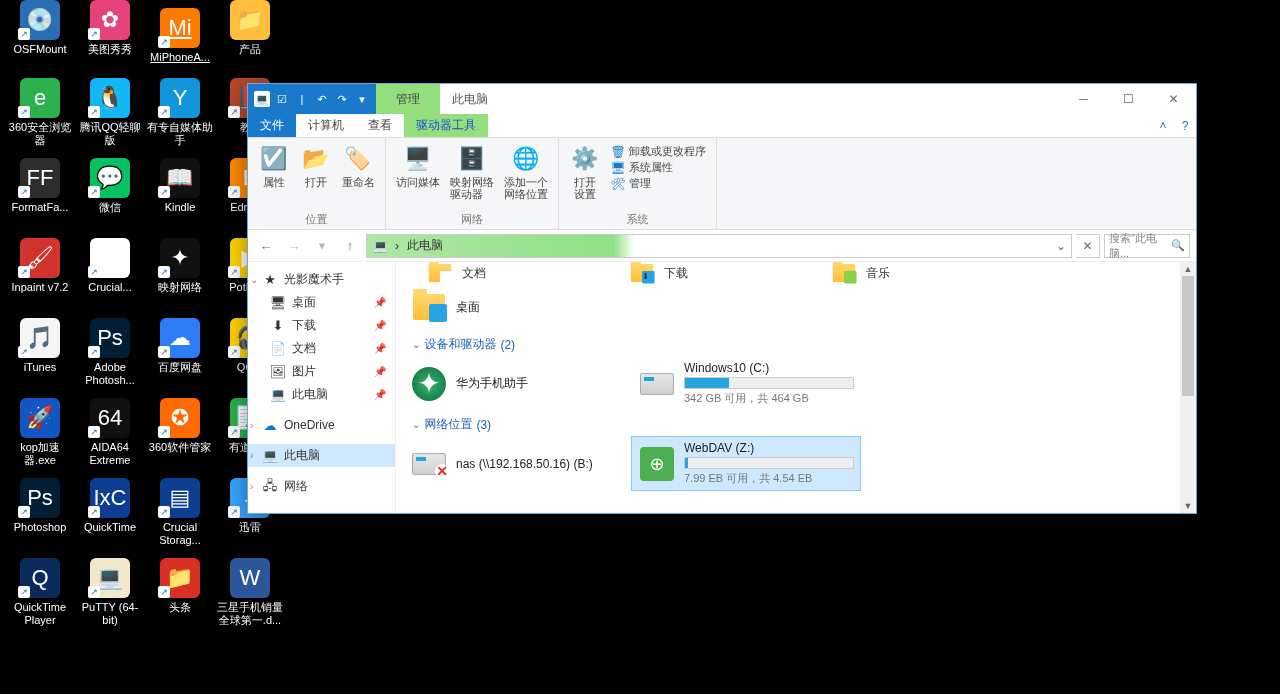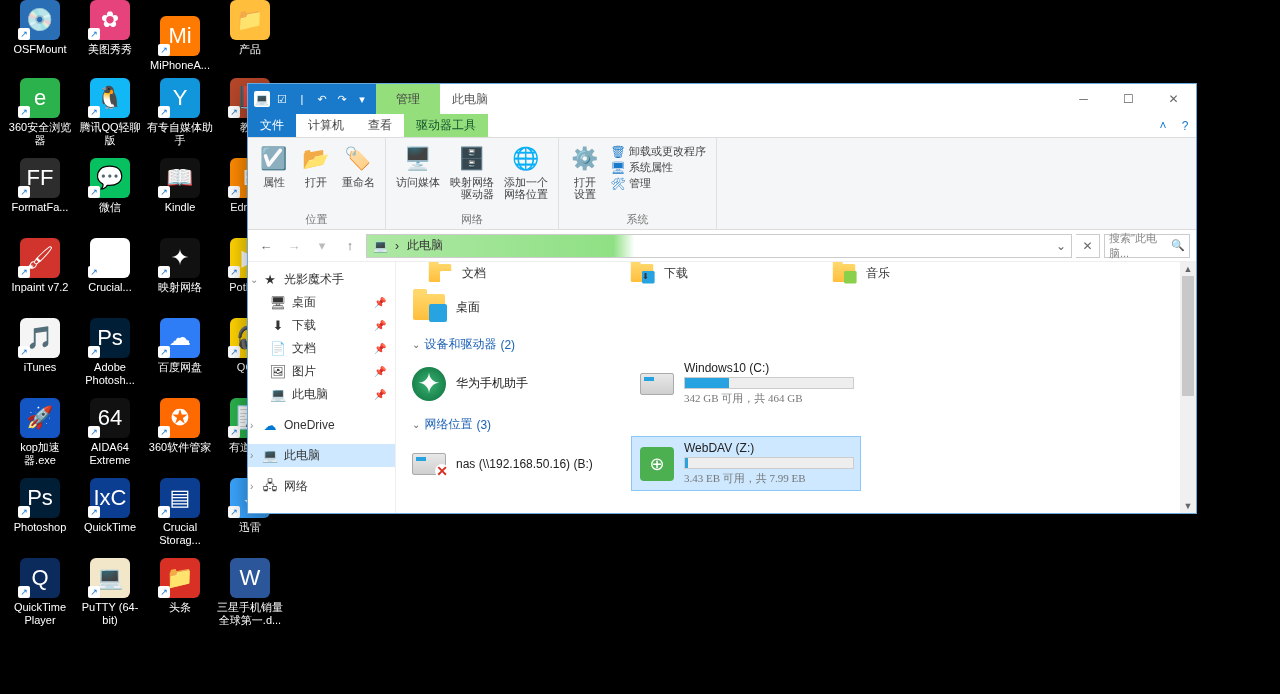--- a/index.html
+++ b/index.html
@@ -28,30 +28,30 @@
 .qat .sq { width: 16px; height: 16px; display: flex; align-items: center; justify-content: center; color: #fff; font-size: 11px; }
 .qat .sq.white { background: #fff; color: #1979ca; border-radius: 2px; }
 .titlebar .ctx { background: #94df7b; color: #444; padding: 0 20px; display: flex; align-items: center; font-size: 12px; }
 .titlebar .ttl { flex: 1; display: flex; align-items: center; padding: 0 12px; color: #555; }
 .winbtns { display: flex; }
 .winbtn { width: 45px; display: flex; align-items: center; justify-content: center; color: #666; font-size: 12px; }
 
 .tabs { height: 24px; display: flex; background: #fff; font-size: 12px; border-bottom: 1px solid #ddd; }
 .tab { padding: 0 12px; display: flex; align-items: center; color: #444; }
 .tab.active { background: #1979ca; color: #fff; }
-.tab.drive { background: #94df7b; color: #14532d; padding-left: 12px; }
+.tab.drive { background: #94df7b; color: #1d4ed8; padding-left: 12px; }
 .tabs .spacer { flex: 1; }
 .tabs .help { width: 22px; display: flex; align-items: center; justify-content: center; color: #1979ca; }
 
 .ribbon { height: 92px; background: #f5f6f7; border-bottom: 1px solid #ddd; display: flex; font-size: 11px; color: #444; }
 .rgroup { border-right: 1px solid #e0e0e0; padding: 4px 6px 2px; display: flex; flex-direction: column; }
 .rgroup .row { flex: 1; display: flex; gap: 2px; }
 .rbtn { display: flex; flex-direction: column; align-items: center; justify-content: flex-start; padding: 2px 4px; min-width: 40px; gap: 2px; }
 .rbtn .ric { width: 30px; height: 30px; display: flex; align-items: center; justify-content: center; font-size: 22px; }
-.rbtn .rlbl { text-align: right; line-height: 1.1; }
+.rbtn .rlbl { text-align: left; line-height: 1.1; }
 .smallstack { display: flex; flex-direction: column; gap: 1px; font-size: 11px; padding: 2px 4px; }
 .smallstack .srow { display: flex; align-items: center; gap: 4px; white-space: nowrap; }
 .smallstack .srow .sic { width: 14px; height: 14px; display: flex; align-items: center; justify-content: center; font-size: 12px; color: #1979ca; }
 .rgroup .glabel { text-align: center; color: #777; padding-top: 2px; }
 
 .addr { height: 32px; display: flex; align-items: center; padding: 0 6px; gap: 4px; border-bottom: 1px solid #eee; }
 .addr .navbtn { width: 24px; height: 24px; display: flex; align-items: center; justify-content: center; color: #666; font-size: 13px; }
 .addr .navbtn.dis { color: #bbb; }
 .addr .path { flex: 1; height: 24px; border: 1px solid #ccc; display: flex; align-items: center; font-size: 12px; position: relative; background: linear-gradient(90deg,#aee8a4 0%, #8fe085 35%, #fff 38%); }
 .addr .path .pic { width: 20px; display: flex; align-items: center; justify-content: center; color: #1979ca; margin-left: 4px; }
@@ -75,21 +75,21 @@
 .content .sectionhdr { color: #1a5fb4; padding: 6px 0 4px 8px; display: flex; align-items: center; gap: 4px; }
 .content .sectionhdr .sc { color: #6a6a6a; font-size: 10px; }
 .grid3 { display: flex; flex-wrap: wrap; }
 .tile { width: 228px; display: flex; align-items: center; gap: 8px; padding: 4px 6px; }
 .tile.sel { background: #cde8ff; outline: 1px solid #8cc7f7; }
 .tile .tic { width: 38px; height: 38px; display: flex; align-items: center; justify-content: center; font-size: 28px; position: relative; }
 .tile .meta { flex: 1; }
 .tile .meta .name { color: #222; white-space: nowrap; }
 .tile .meta .bar { height: 12px; background: #eee; border: 1px solid #ccc; margin: 2px 0; position: relative; }
 .tile .meta .bar .fill { position: absolute; left: 0; top: 0; bottom: 0; background: #27a3e2; }
-.tile .meta .sub { color: #777; font-size: 11px; white-space: nowrap; font-family: Liberation Serif, serif; }
+.tile .meta .sub { color: #777; font-size: 11px; white-space: nowrap; }
 
 .status { height: 22px; border-top: 1px solid #eee; display: flex; align-items: center; font-size: 11px; color: #555; padding: 0 8px; gap: 16px; }
 .status .viewbtns { margin-left: auto; display: flex; gap: 2px; }
 .status .vb { width: 18px; height: 16px; border: 1px solid #ccc; display: flex; align-items: center; justify-content: center; font-size: 10px; color: #666; }
 
 .scrollbar { position: absolute; right: 0; top: 0; bottom: 0; width: 16px; background: #f0f0f0; }
 .scrollbar .thumb { position: absolute; left: 2px; right: 2px; top: 14px; height: 120px; background: #c8c8c8; }
 .scrollbar .arr { position: absolute; left: 0; right: 0; height: 14px; display: flex; align-items: center; justify-content: center; font-size: 9px; color: #666; }
 .scrollbar .arr.up { top: 0; } .scrollbar .arr.dn { bottom: 0; }
 
@@ -110,21 +110,21 @@
     <div class="dicon" style="left: 6px; top: 0px;">
       <div class="ibox" style="background:#2a6fb5">💿</div>
       <div class="shortcut">↗</div>
       <div class="lbl">OSFMount</div>
     </div>
     <div class="dicon" style="left: 76px; top: 0px;">
       <div class="ibox" style="background:#e6427b">✿</div>
       <div class="shortcut">↗</div>
       <div class="lbl">美图秀秀</div>
     </div>
-    <div class="dicon" style="left: 146px; top: 16px;">
+    <div class="dicon" style="left: 146px; top: 8px; text-decoration: underline;">
       <div class="ibox" style="background:#ff7a00">Mi</div>
       <div class="shortcut">↗</div>
       <div class="lbl">MiPhoneA...</div>
     </div>
     <div class="dicon" style="left: 216px; top: 0px;">
       <div class="ibox" style="background:#ffbe3c">📁</div>
       <div class="lbl">产品</div>
     </div>
     <div class="dicon" style="left: 6px; top: 78px;">
       <div class="ibox" style="background:#2bb24c">e</div>
@@ -512,21 +512,21 @@
           </div>
           <div class="tile sel">
             <div class="tic">
               <div class="webdavic">⊕</div>
             </div>
             <div class="meta">
               <div class="name">WebDAV (Z:)</div>
               <div class="bar">
                 <div class="fill" style="width:2%"></div>
               </div>
-              <div class="sub">3.43 EB 可用，共 7.99 EB</div>
+              <div class="sub">7.99 EB 可用，共 4.54 EB</div>
             </div>
           </div>
         </div>
 
       <div class="scrollbar">
         <div class="arr up">▲</div>
         <div class="thumb"></div>
         <div class="arr dn">▼</div>
       </div>
     </div>

